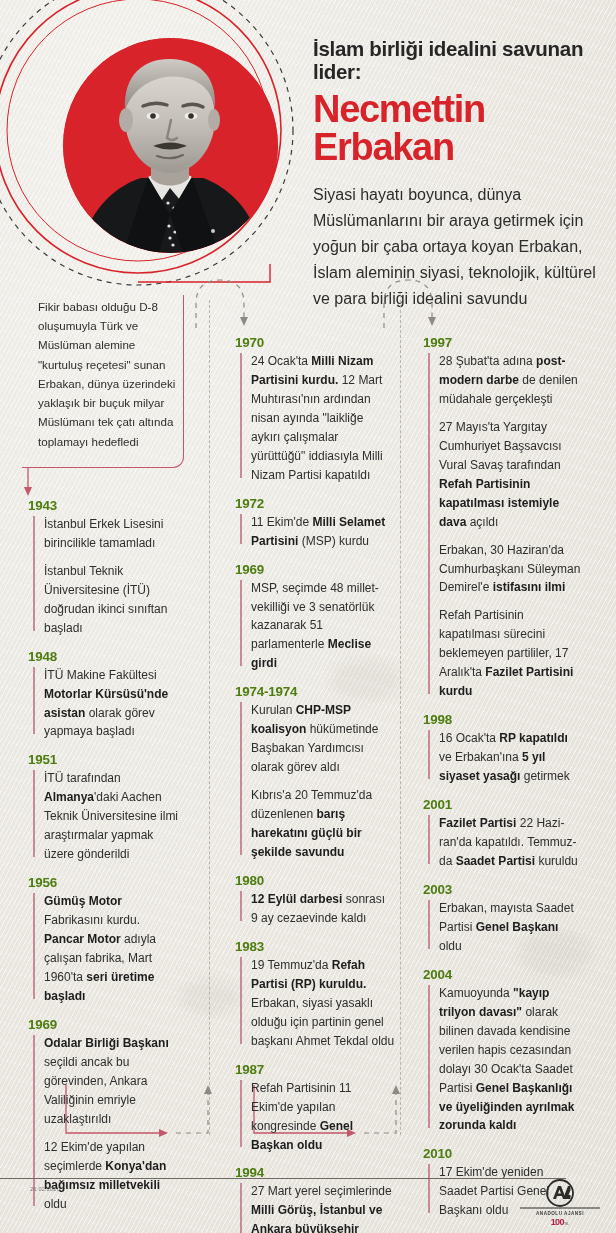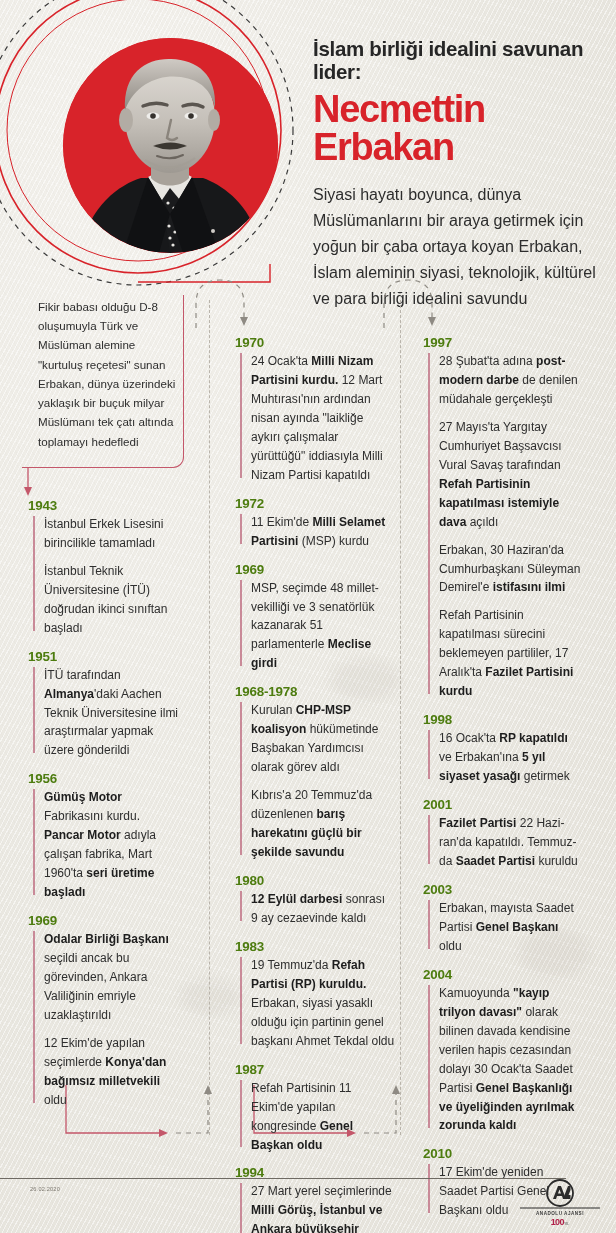--- a/index.html
+++ b/index.html
@@ -259,20 +259,25 @@
       </svg>
     </div>
     <div id="entries-left">
         <div class="entry">
           <div class="year">1943</div>
           <div class="bar"></div>
           <p><span>İstanbul Erkek Lisesini birincilikle tamamladı</span></p>
           <p><span>İstanbul Teknik Üniversitesine (İTÜ) doğrudan ikinci sınıftan başladı</span></p>
         </div>
         <div class="entry">
+          <div class="year">1948</div>
+          <div class="bar"></div>
+          <p><span>İTÜ Makine Fakültesi </span><b>Motorlar Kürsüsü'nde asistan</b><span> olarak görev yapmaya başladı</span></p>
+        </div>
+        <div class="entry">
           <div class="year">1951</div>
           <div class="bar"></div>
           <p><span>İTÜ tarafından </span><b>Almanya</b><span>'daki Aachen Teknik Üniversitesine ilmi araştırmalar yapmak üzere gönderildi</span></p>
         </div>
         <div class="entry">
           <div class="year">1956</div>
           <div class="bar"></div>
           <p><b>Gümüş Motor</b><span> Fabrikasını kurdu. </span><b>Pancar Motor</b><span> adıyla çalışan fabrika, Mart 1960'ta </span><b>seri üretime başladı</b></p>
         </div>
         <div class="entry">
@@ -296,21 +301,21 @@
           <div class="year">1972</div>
           <div class="bar"></div>
           <p><span>11 Ekim'de </span><b>Milli Selamet Partisini</b><span> (MSP) kurdu</span></p>
         </div>
         <div class="entry">
           <div class="year">1969</div>
           <div class="bar"></div>
           <p><span>MSP, seçimde 48 millet-vekilliği ve 3 senatörlük kazanarak 51 parlamenterle </span><b>Meclise girdi</b></p>
         </div>
         <div class="entry">
-          <div class="year">1968-1978</div>
+          <div class="year">1974-1974</div>
           <div class="bar"></div>
           <p><span>Kurulan </span><b>CHP-MSP koalisyon</b><span> hükümetinde Başbakan Yardımcısı olarak görev aldı</span></p>
           <p><span>Kıbrıs'a 20 Temmuz'da düzenlenen </span><b>barış harekatını güçlü bir şekilde savundu</b></p>
         </div>
         <div class="entry">
           <div class="year">1980</div>
           <div class="bar"></div>
           <p><b>12 Eylül darbesi</b><span> sonrası 9 ay cezaevinde kaldı</span></p>
         </div>
         <div class="entry">

